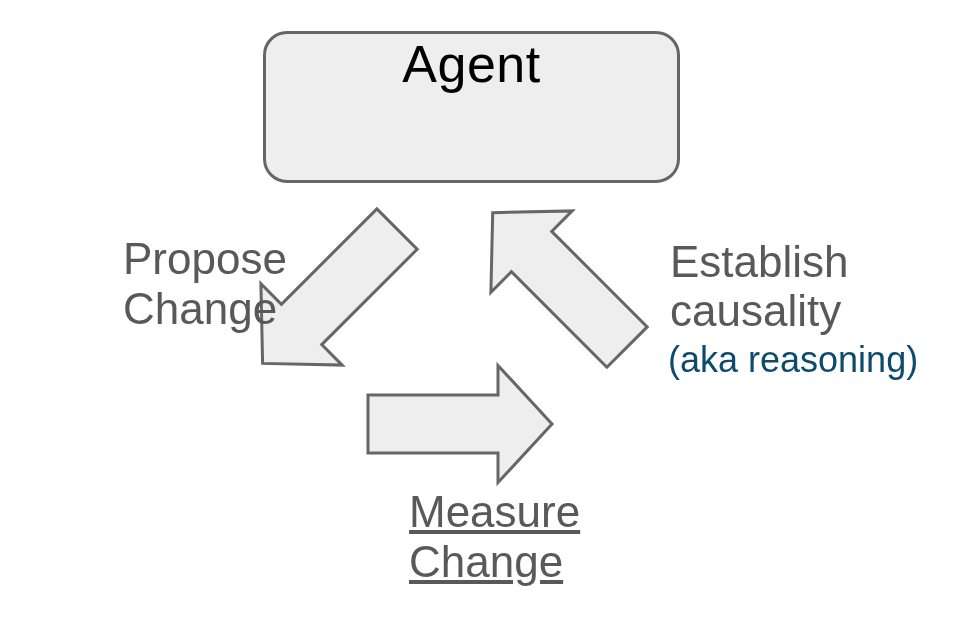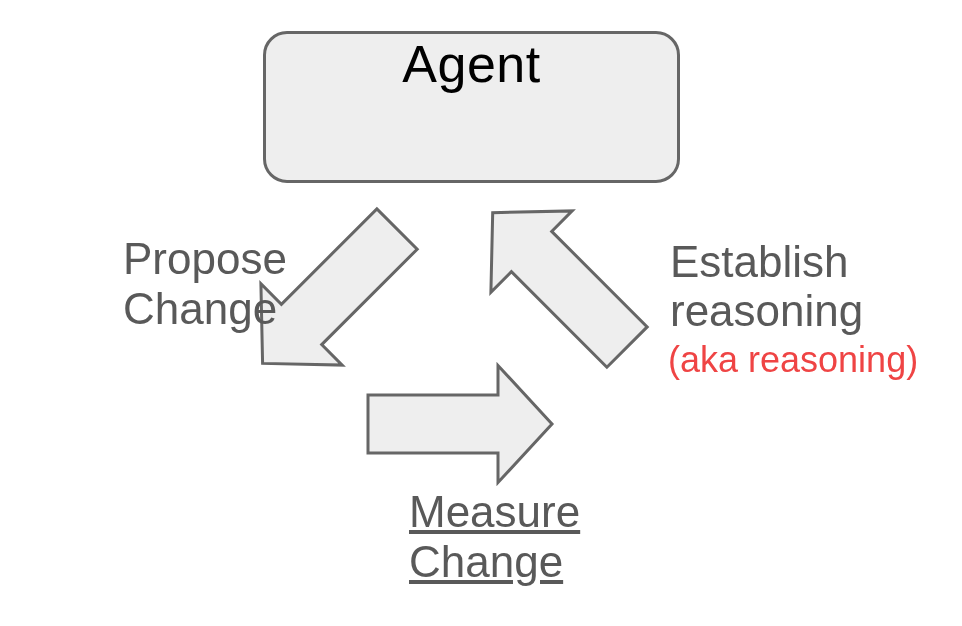--- a/index.html
+++ b/index.html
@@ -50,21 +50,21 @@
   }
   #propose-label { left: 91px;  top: 234px; margin-left: 32px; }
   #measure-label { left: 409px; top: 487px; text-decoration: underline; }
   #establish-label { left: 670px; top: 237px; line-height: 49px; }
   #establish-sublabel {
     position: absolute;
     left: 668px;
     top: 335px;
     font-size: 36px;
     line-height: 49px;
-    color: #ef4444;
+    color: #0c4a6e;
     white-space: pre-line;
   }
 </style>
 </head>
 <body>
 
 <div id="canvas" style="background: rgb(255, 255, 255);">
 
   <svg id="arrows-layer" viewBox="0 0 962 626" xmlns="http://www.w3.org/2000/svg">
     <polygon stroke-width="3" points="417.2,249.2 321.7,344.6 342.2,365.1 262.6,363.4 260.9,283.8 281.4,304.3 376.9,208.9" fill="#eeeeee" stroke="#666666"></polygon>
@@ -76,17 +76,17 @@
     <span class="node-label">Agent</span>
   </div>
 
   <div id="propose-label" class="arrow-label">Propose
 Change</div>
 
   <div id="measure-label" class="arrow-label">Measure
 Change</div>
 
   <div id="establish-label" class="arrow-label">Establish
-reasoning</div>
+causality</div>
 
   <div id="establish-sublabel">(aka reasoning)</div>
 
 </div>
 
 </body></html>

